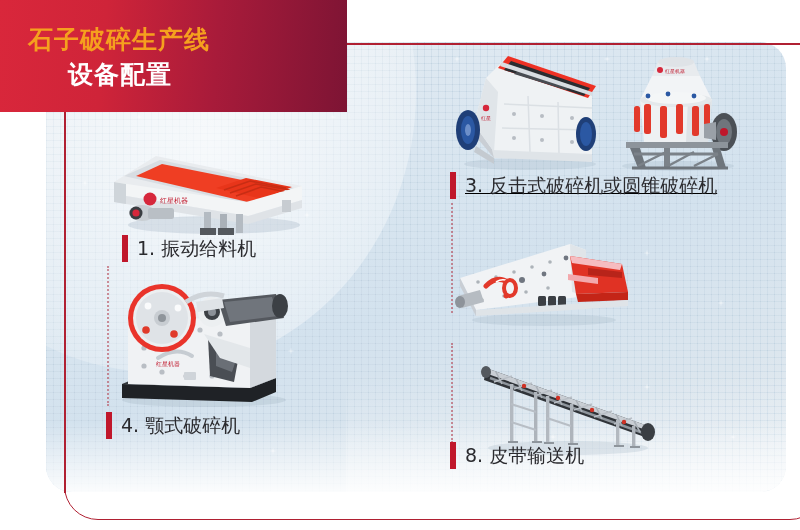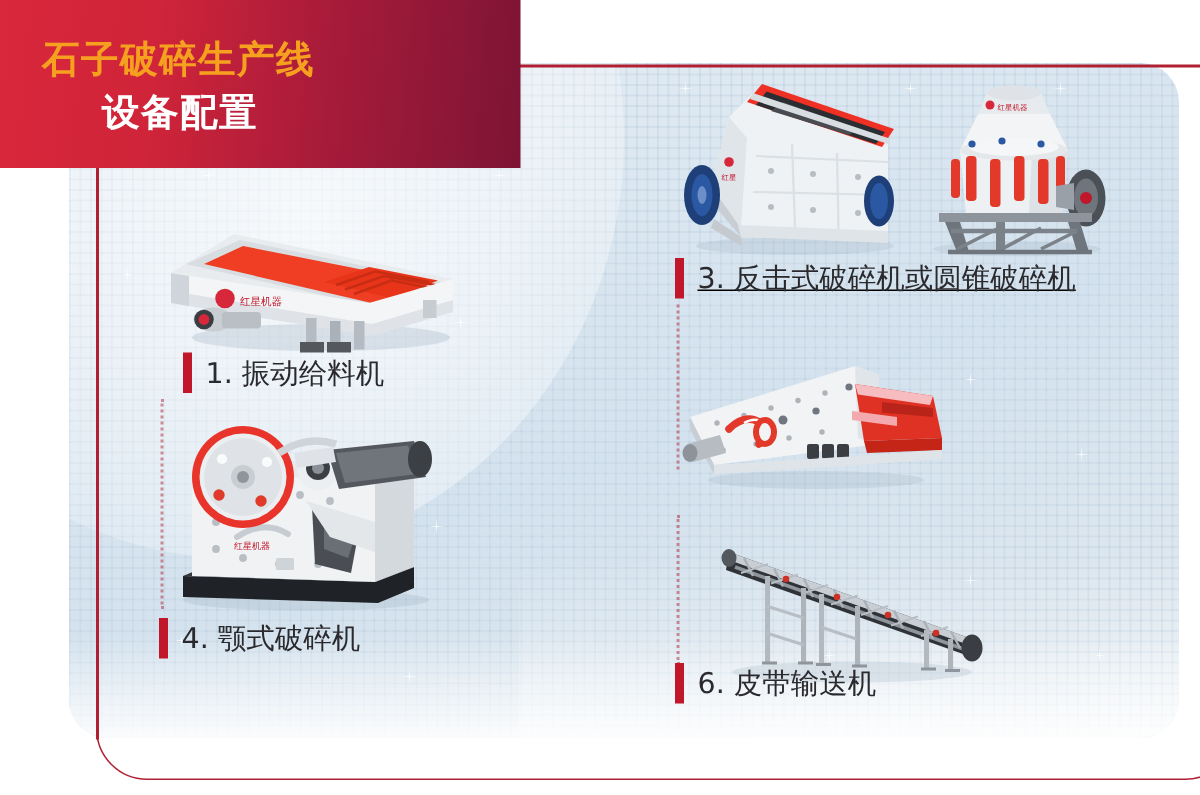--- a/index.html
+++ b/index.html
@@ -450,21 +450,21 @@
       <rect x="144" y="58" width="3.4" height="26" fill="#b3b9c0"></rect>
       <rect x="160" y="64" width="3.4" height="21" fill="#aeb4bb"></rect>
 
       <path d="M39,42 L64,50 M39,60 L64,68 M75,56 L99,64" stroke="#b8bec5" stroke-width="2"></path>
       <path d="M36,80 L46,80 M60,80 L70,80 M72,81 L82,81 M96,82 L106,82 M142,84 L152,84 M158,85 L168,85" stroke="#8e959c" stroke-width="2"></path>
     </svg>
   </div>
 
   <div class="label" style="left:450px; top:442px;">
     <div class="bar"></div>
-    <div class="txt">6. 皮带输送机</div>
+    <div class="txt">8. 皮带输送机</div>
   </div>
 
   <div class="banner">
     <div class="t1">石子破碎生产线</div>
     <div class="t2">设备配置</div>
   </div>
 
 </div>
 
 </body></html>

